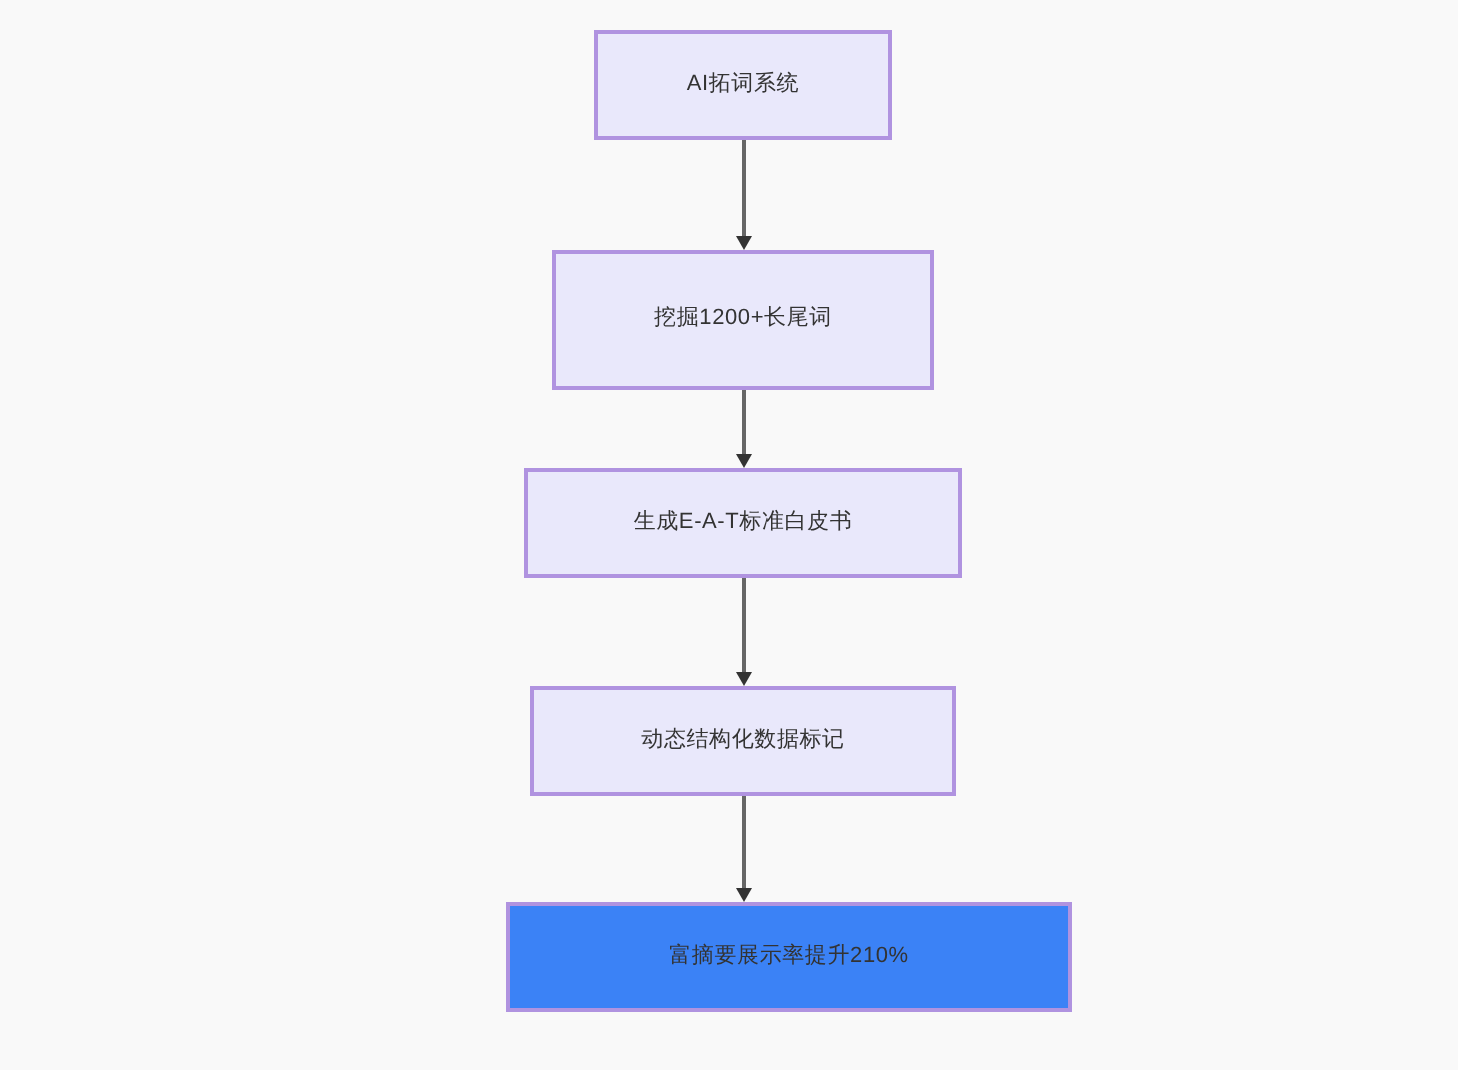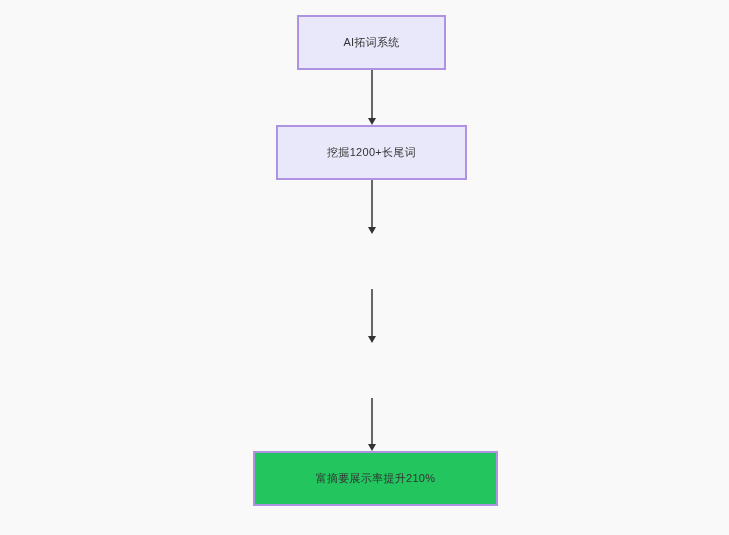--- a/index.html
+++ b/index.html
@@ -83,20 +83,26 @@
     <div class="edge-arrow" style="display: block; top: 47px; border-top-color: rgb(51, 51, 51);"></div>
   </div>
   <div class="edge" style="left: 371px; top: 398px; width: 2px; height: 53px;">
     <div class="edge-line" style="height: 47px; background: rgb(102, 102, 102);"></div>
     <div class="edge-arrow" style="display: block; top: 46px; border-top-color: rgb(51, 51, 51);"></div>
   </div>
 
   <div class="node" style="left: 297px; top: 15px; width: 149px; height: 55px; background: rgb(233, 232, 251); border-color: rgb(176, 147, 224);">
     <span class="node-label" style="color: rgb(51, 51, 51);">AI拓词系统</span>
   </div>
-  <div class="node" style="left: 276px; top: 125px; width: 191px; height: 55px; background: rgb(233, 232, 251); border-color: rgb(176, 147, 224);">
+  <div class="node" style="left: 276px; top: 125px; width: 191px; height: 70px; background: rgb(233, 232, 251); border-color: rgb(176, 147, 224);">
     <span class="node-label" style="color: rgb(51, 51, 51);">挖掘1200+长尾词</span>
   </div>
-  <div class="node" style="left: 253px; top: 451px; width: 245px; height: 55px; background: #22c55e; border-color: rgb(176, 147, 224);">
+  <div class="node" style="left: 262px; top: 234px; width: 219px; height: 55px; background: rgb(233, 232, 251); border-color: rgb(176, 147, 224);">
+    <span class="node-label" style="color: rgb(51, 51, 51);">生成E-A-T标准白皮书</span>
+  </div>
+  <div class="node" style="left: 265px; top: 343px; width: 213px; height: 55px; background: rgb(233, 232, 251); border-color: rgb(176, 147, 224);">
+    <span class="node-label" style="color: rgb(51, 51, 51);">动态结构化数据标记</span>
+  </div>
+  <div class="node" style="left: 253px; top: 451px; width: 283px; height: 55px; background: #3b82f6; border-color: rgb(176, 147, 224);">
     <span class="node-label" style="color: rgb(51, 51, 51);">富摘要展示率提升210%</span>
   </div>
 
 </div>
 
 </body></html>

